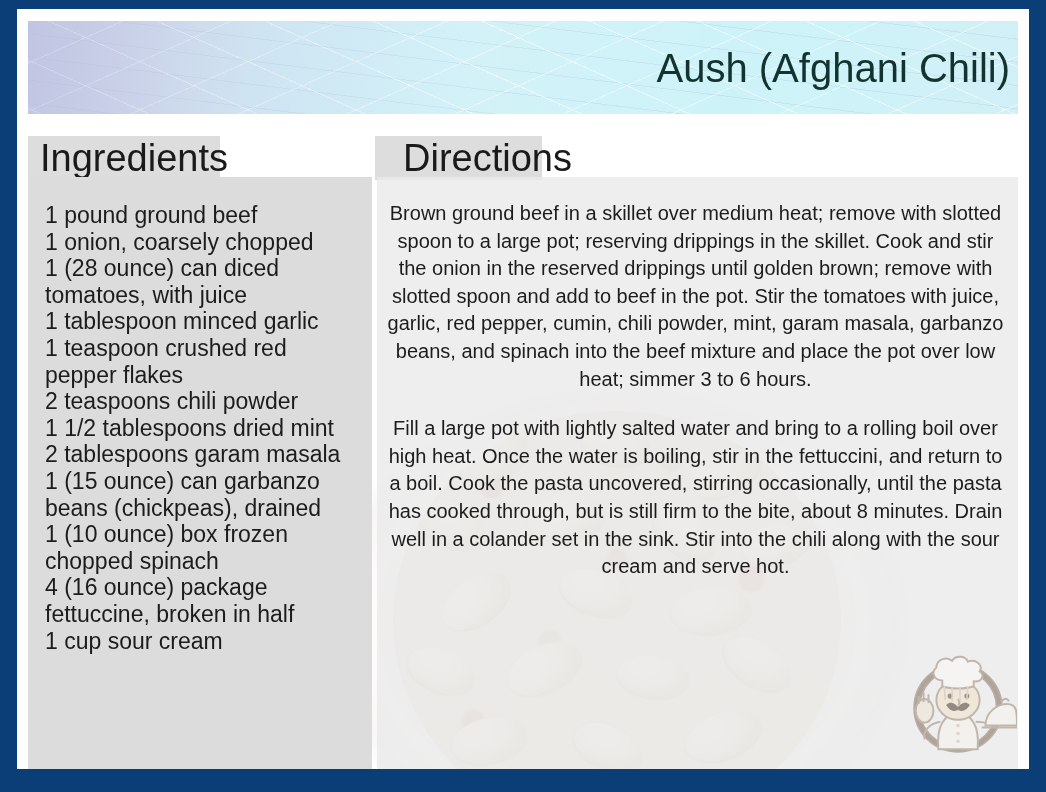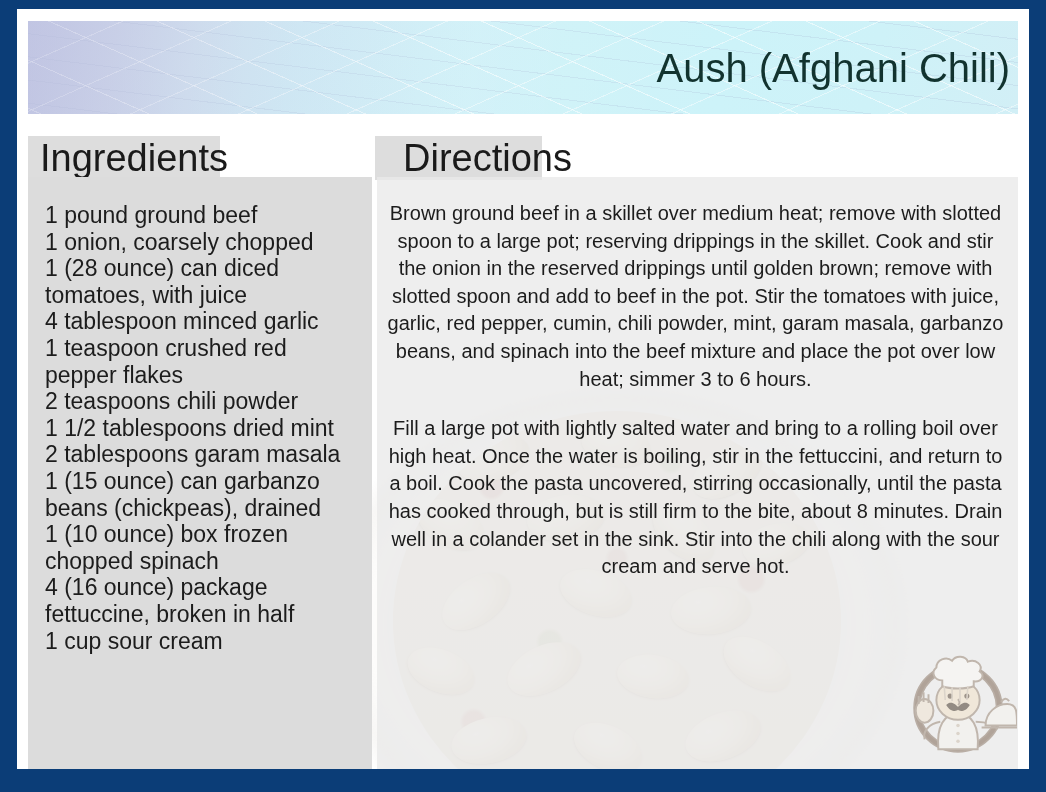--- a/index.html
+++ b/index.html
@@ -268,21 +268,21 @@
       </div>
     </div>
 
     <div class="tab tab-ingredients">Ingredients</div>
 
     <div class="panel panel-ingredients">
       <ul class="ingredient-list">
         <li>1 pound ground beef</li>
         <li>1 onion, coarsely chopped</li>
         <li>1 (28 ounce) can diced tomatoes, with juice</li>
-        <li>4 tablespoon minced garlic</li>
+        <li>1 tablespoon minced garlic</li>
         <li>1 teaspoon crushed red pepper flakes</li>
         <li>2 teaspoons chili powder</li>
         <li>1 1/2 tablespoons dried mint</li>
         <li>2 tablespoons garam masala</li>
         <li>1 (15 ounce) can garbanzo beans (chickpeas), drained</li>
         <li>1 (10 ounce) box frozen chopped spinach</li>
         <li>4 (16 ounce) package fettuccine, broken in half</li>
         <li>1 cup sour cream</li>
       </ul>
     </div>

